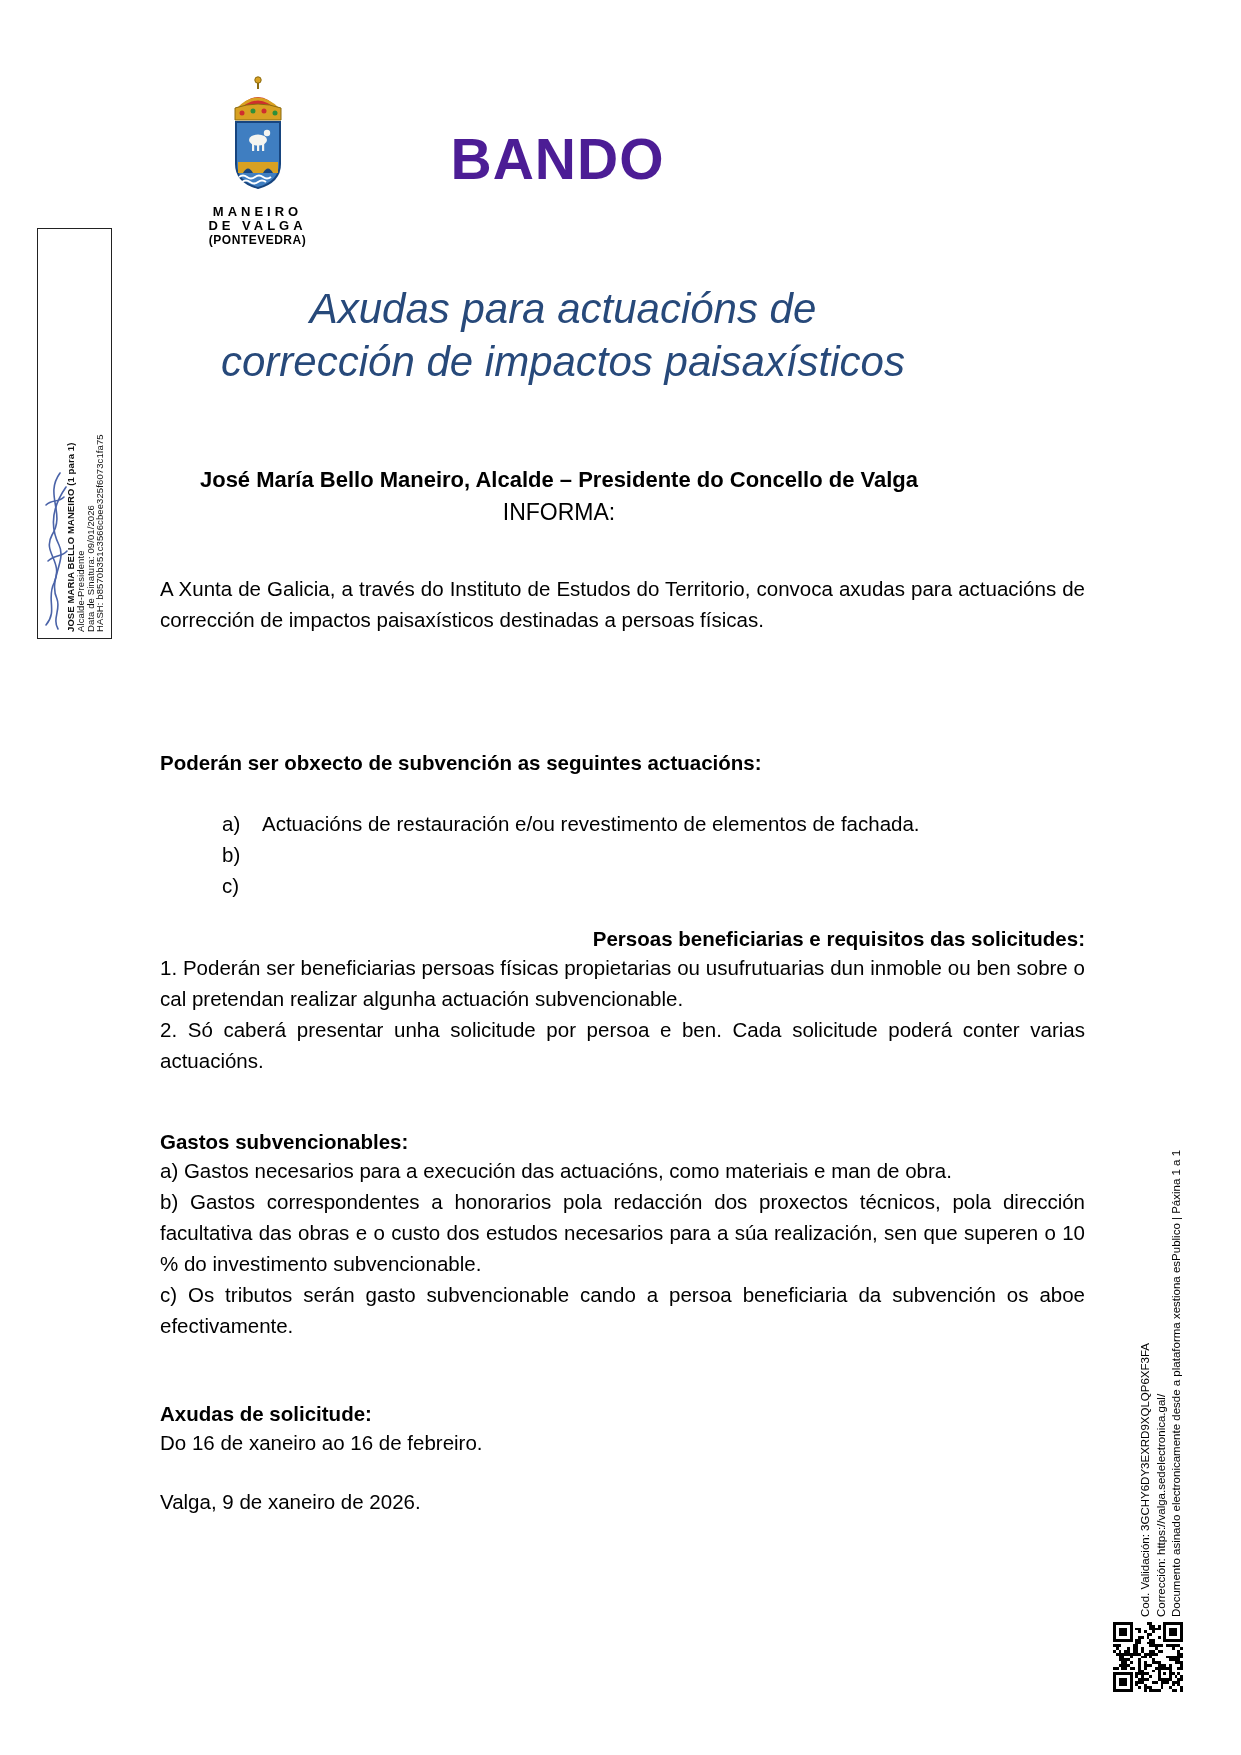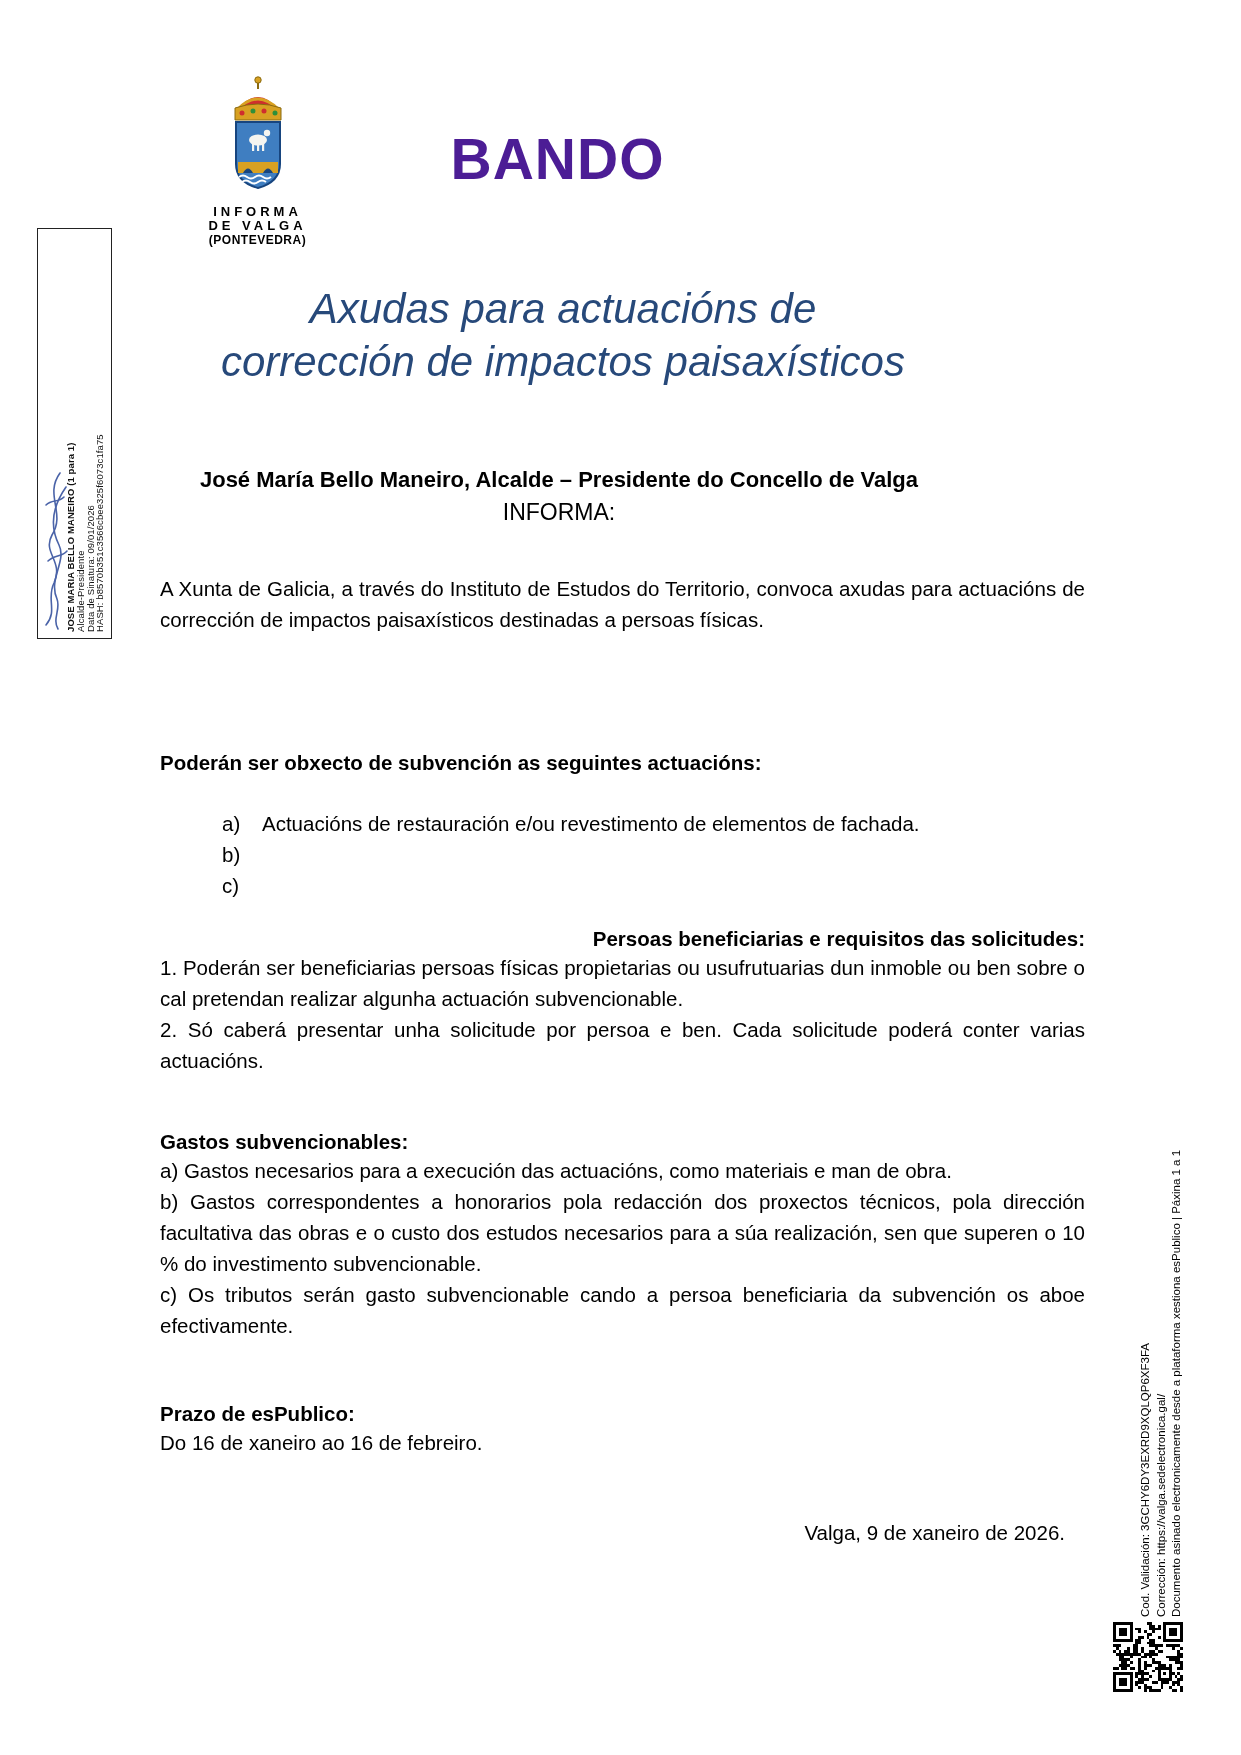--- a/index.html
+++ b/index.html
@@ -55,21 +55,21 @@
   .list-item .marker{width:40px;margin-left:62px;flex:none;}
   .h-beneficiarias{margin-top:25px;text-align:right;}
   .p-ben-1{margin-top:21px;}
   .p-ben-2{margin-top:21px;}
   .h-gastos{margin-top:53px;}
   .p-gastos-a{margin-top:18px;}
   .p-gastos-b{margin-top:14px;}
   .p-gastos-c{margin-top:13px;}
   .h-prazo{margin-top:60px;}
   .p-prazo{margin-top:34px;}
-  .date-line{margin-top:59px;text-align:right;padding-right:20px;}
+  .date-line{margin-top:28px;padding-right:20px;}
   
   .side-meta{
     position:absolute;left:1138px;top:977px;width:50px;height:640px;
     writing-mode:vertical-rl;transform:rotate(180deg);
     font-size:11.5px;line-height:15.5px;color:#000;white-space:nowrap;
   }
   
   .qr{position:absolute;left:1113px;top:1622px;}
 </style>
 </head>
@@ -113,21 +113,21 @@
         <rect x="34" y="69" width="2.2" height="8"></rect>
         <rect x="39" y="69" width="2.2" height="8"></rect>
       </g>
       <path d="M15 88 H55 V99 H15 Z" fill="#d8a122"></path>
       <path d="M20 99 q5 -9 10 0 z" fill="#17457f"></path>
       <path d="M40 99 q5 -9 10 0 z" fill="#17457f"></path>
       <path d="M16 103 q4 -3 8 0 t8 0 t8 0 t8 0" stroke="#ffffff" fill="none" stroke-width="2"></path>
       <path d="M19 108 q4 -3 8 0 t8 0 t8 0" stroke="#ffffff" fill="none" stroke-width="2"></path>
     </svg>
     <div class="logo-text">
-      <div>INFORMA</div>
+      <div>MANEIRO</div>
       <div>DE VALGA</div>
       <div class="prov">(PONTEVEDRA)</div>
     </div>
   </div>
 
   <h1 class="bando">BANDO</h1>
 
   <div class="main-title">
     <div>Axudas para actuacións de</div>
     <div>corrección de impactos paisaxísticos</div>
@@ -155,21 +155,21 @@
 
     <h2 class="sec-heading h-beneficiarias">Persoas beneficiarias e requisitos das solicitudes:</h2>
     <p class="p-ben-1">1. Poderán ser beneficiarias persoas físicas propietarias ou usufrutuarias dun inmoble ou ben sobre o cal pretendan realizar algunha actuación subvencionable.</p>
     <p class="p-ben-2">2. Só caberá presentar unha solicitude por persoa e ben. Cada solicitude poderá conter varias actuacións.</p>
 
     <h2 class="sec-heading h-gastos">Gastos subvencionables:</h2>
     <p class="p-gastos-a">a) Gastos necesarios para a execución das actuacións, como materiais e man de obra.</p>
     <p class="p-gastos-b">b) Gastos correspondentes a honorarios pola redacción dos proxectos técnicos, pola dirección facultativa das obras e o custo dos estudos necesarios para a súa realización, sen que superen o 10 % do investimento subvencionable.</p>
     <p class="p-gastos-c">c) Os tributos serán gasto subvencionable cando a persoa beneficiaria da subvención os aboe efectivamente.</p>
 
-    <h2 class="sec-heading h-prazo">Prazo de esPublico:</h2>
+    <h2 class="sec-heading h-prazo">Axudas de solicitude:</h2>
     <p class="p-prazo">Do 16 de xaneiro ao 16 de febreiro.</p>
 
     <div class="date-line">Valga, 9 de xaneiro de 2026.</div>
   </div>
 
   <div class="side-meta">
     <div>Cod. Validación: 3GCHY6DY3EXRD9XQLQP6XF3FA</div>
     <div>Corrección: https://valga.sedelectronica.gal/</div>
     <div>Documento asinado electronicamente desde a plataforma xestiona esPublico | Páxina 1 a 1</div>
   </div>

